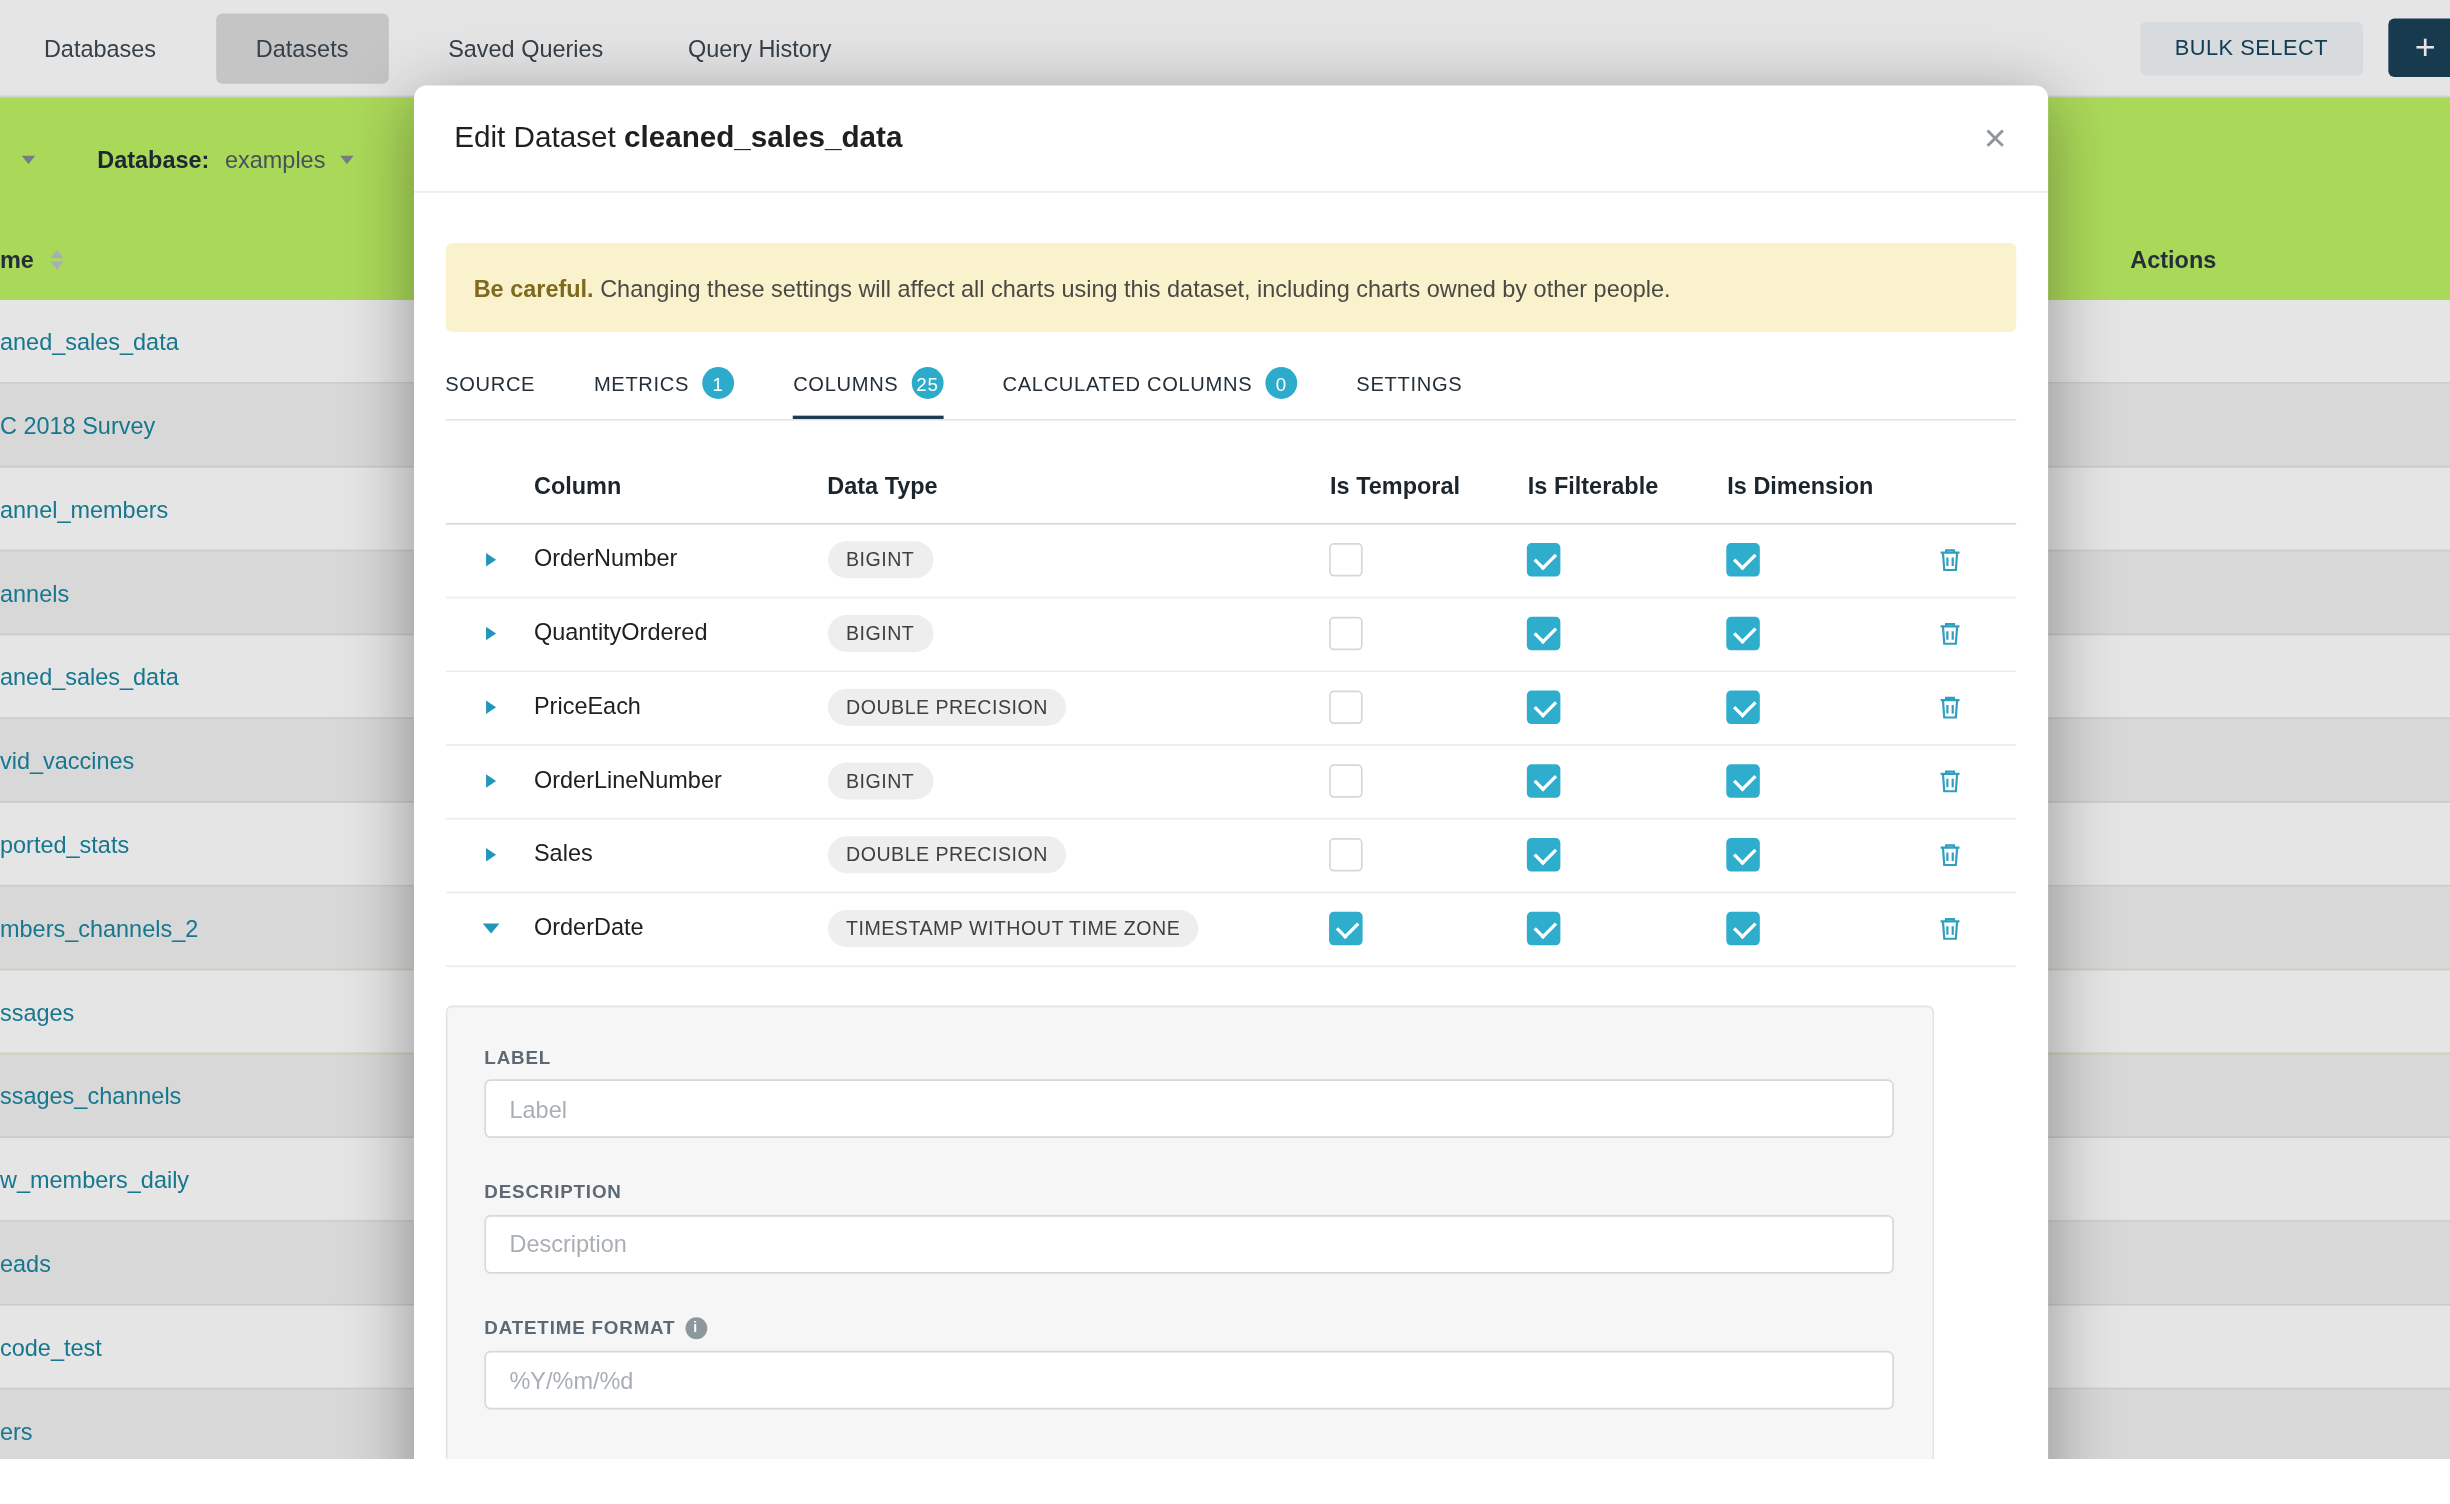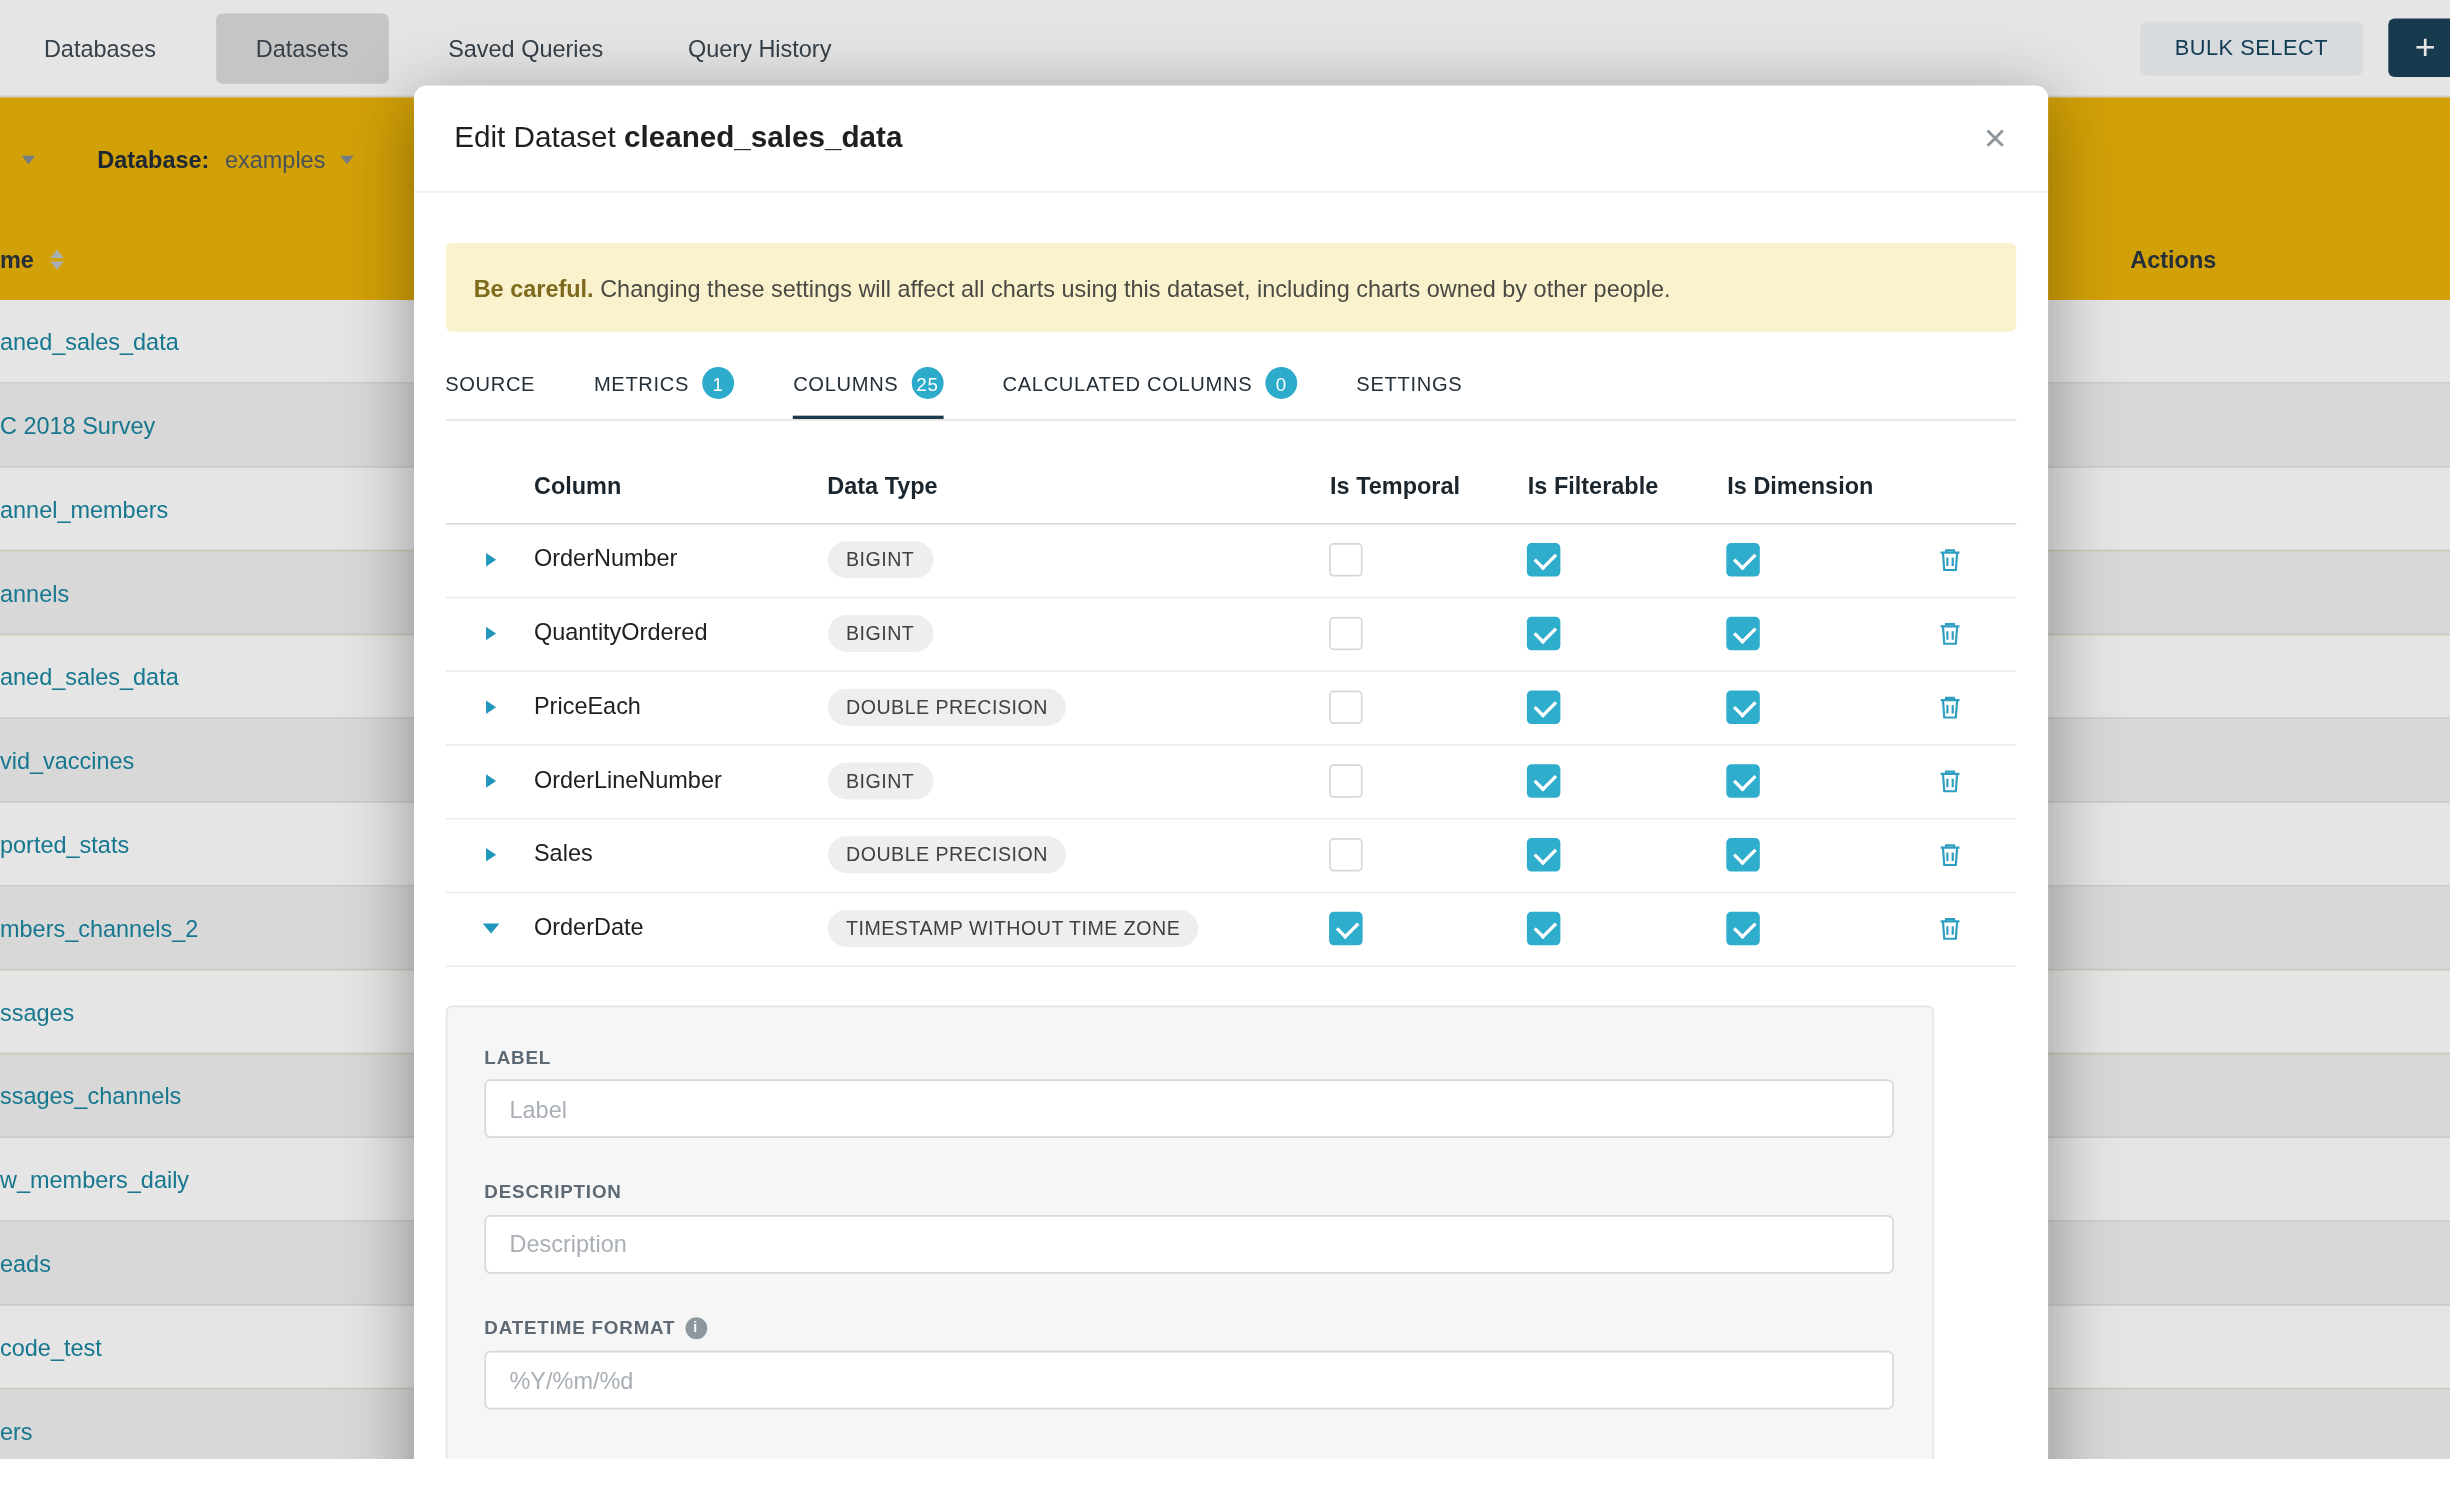--- a/index.html
+++ b/index.html
@@ -1,16 +1,16 @@
 <!DOCTYPE html>
 <html style="font-size:15px"><head>
 <meta charset="utf-8">
 <style>
   html,body{margin:0;padding:0;background:#fff}
-  .viewport{position:relative;width:2450px;height:1459px;overflow:hidden;background:#eab308}
+  .viewport{position:relative;width:2450px;height:1459px;overflow:hidden;background:#bef264}
   .scale{position:absolute;top:0;left:0;width:1462px;height:898px;
          transform:scale(1.67602);transform-origin:0 0;
          font-family:"Liberation Sans",sans-serif;color:#222}
 
   
   .navbar{position:absolute;top:0;left:0;width:1462px;height:57px;background:#fff;
           border-bottom:0.9px solid #e8e8e8;display:flex;align-items:center;z-index:1}
   .nav-tabs{display:flex;align-items:center;height:100%;padding-left:11.2px}
   .nav-tab{display:flex;align-items:center;height:42px;padding:0 15px;margin-right:20.5px;
            font-size:14px;color:#3d4852;border-radius:3.7px;cursor:pointer;white-space:nowrap}

